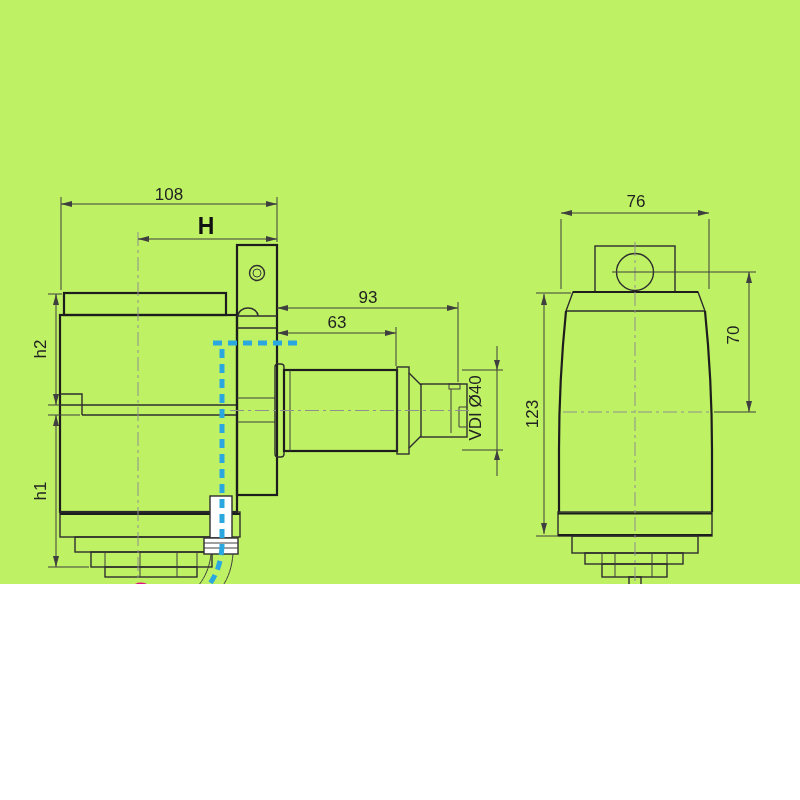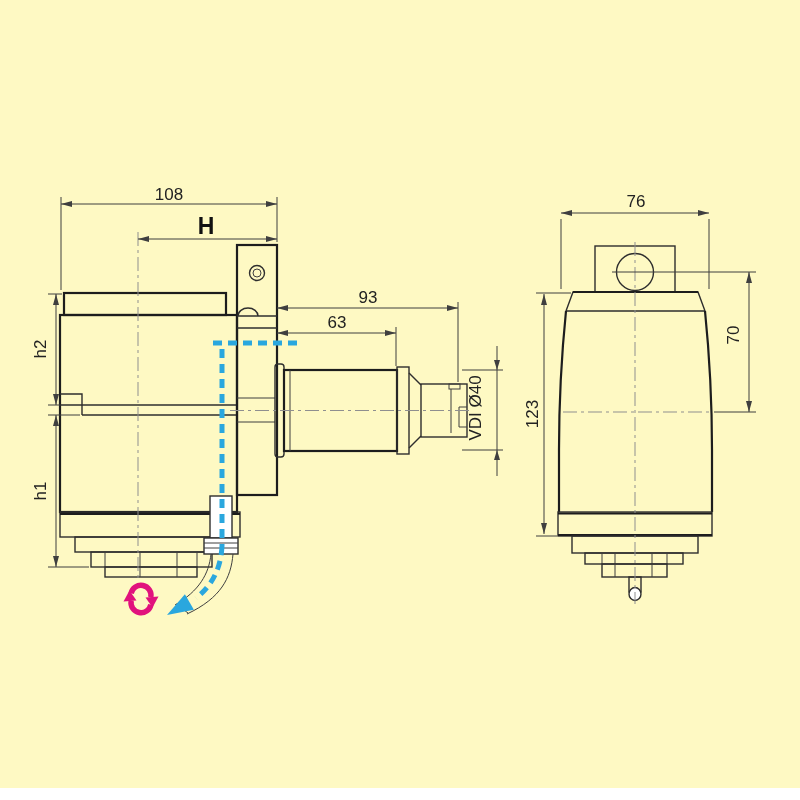--- a/index.html
+++ b/index.html
@@ -1,16 +1,16 @@
 <!DOCTYPE html>
 <html><head>
 <meta charset="utf-8">
 <style>
   html,body{margin:0;padding:0;background:#ffffff;}
-  .stage{position:relative;width:800px;height:788px;background:#fef9c3;overflow:hidden;
+  .stage{position:relative;width:800px;height:584px;background:#bef264;overflow:hidden;
          font-family:"Liberation Sans", sans-serif;}
   svg{position:absolute;left:0;top:0;}
   
   .thick{stroke:#1d1d1d;stroke-width:2.2;fill:none;stroke-linecap:butt;}
   .med{stroke:#2e2e2e;stroke-width:1.4;fill:none;}
   .thin{stroke:#3f3f3f;stroke-width:1;fill:none;}
   .dim{stroke:#3f3f3f;stroke-width:1;fill:none;}
   .center{stroke:#8f8f8f;stroke-width:1;fill:none;stroke-dasharray:14 4 3 4;}
   .whitefill{fill:#ffffff;}
   .arrow{fill:#3f3f3f;stroke:none;}

